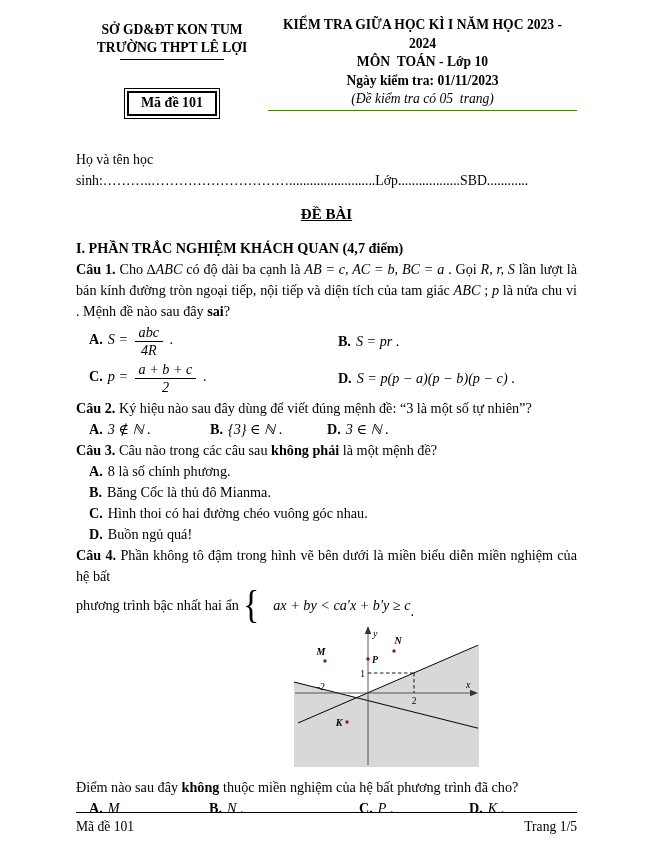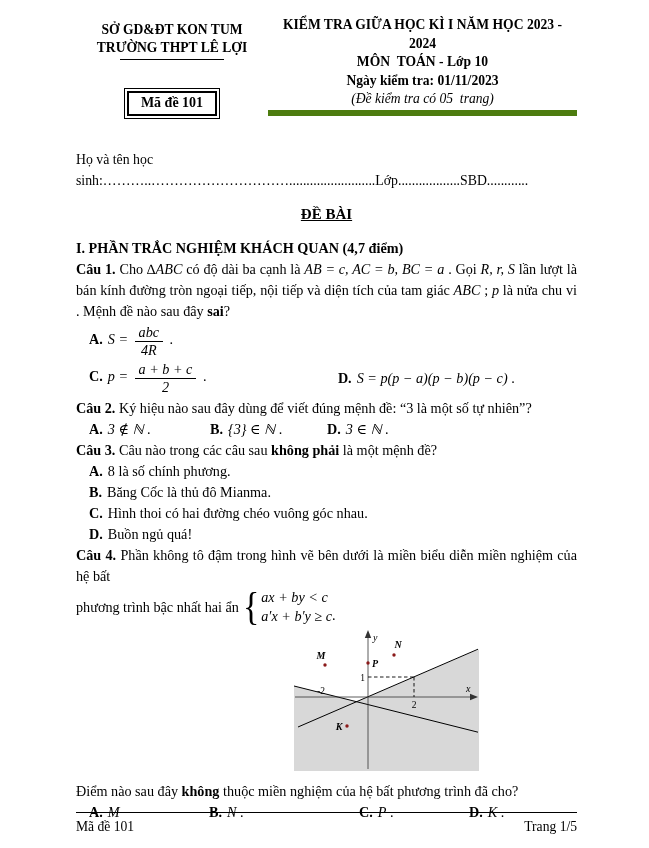--- a/index.html
+++ b/index.html
@@ -8,21 +8,21 @@
   .content{padding:16px 72px 0 76px;}
   
   .hdr{display:flex;}
   .hdr-left{width:192px;text-align:center;font-weight:bold;font-size:13.6px;line-height:18px;padding-top:5px;}
   .school-rule{width:104px;border-bottom:1px solid #000;margin:2px auto 0;}
   .code-box{display:inline-block;border:1px solid #000;padding:2px;margin-top:28px;background:#fff;}
   .code-inner{border:2px solid #000;padding:1px 12px 2px;font-weight:bold;font-size:14px;}
   .hdr-right{flex:1;text-align:center;font-weight:bold;font-size:13.6px;line-height:18.5px;}
   .pre{white-space:pre-wrap;}
   .it{font-weight:normal;font-style:italic;}
-  .hdr-rule{border-bottom:6px solid #4d7c0f;padding-bottom:1px;}
+  .hdr-rule{border-bottom:1px solid #4d7c0f;padding-bottom:1px;}
   
   .student{margin-top:30px;font-size:13.8px;}
   .doc-title{text-align:center;font-weight:bold;margin-top:13px;font-size:15px;}
   .doc-title span{text-decoration:underline;}
   .section{font-weight:bold;margin-top:13px;}
   .stem{text-align:justify;}
   .m{font-style:italic;}
   .opt-label{font-weight:bold;margin-right:5px;}
   .optrow{display:flex;padding-left:13px;}
   .optrow .col1{flex:0 0 51%;}
@@ -31,21 +31,21 @@
   .c4a{flex:0 0 121px;} .c4b{flex:0 0 117px;} .c4c{flex:0 0 123px;} .c4d{flex:1;}
   .p4a{flex:0 0 120px;} .p4b{flex:0 0 150px;} .p4c{flex:0 0 110px;} .p4d{flex:1;}
   .optlist > div{padding-left:13px;}
   .frac{display:inline-block;vertical-align:middle;text-align:center;font-style:italic;line-height:16.5px;margin:0 3px;}
   .frac .top{display:block;border-bottom:1px solid #000;padding:0 4px;}
   .frac .bot{display:block;}
   
   .sysline{display:flex;align-items:center;margin-top:1px;}
   .sys{display:inline-flex;align-items:center;margin-left:4px;}
   .sys .brace{font-size:34px;line-height:1;font-weight:400;transform:scaleY(1.15);}
-  .sys .rows{display:inline-flex;flex-direction:column;font-style:italic;line-height:19px;margin-left:2px;}
+  .sys .rows{display:inline-flex;font-style:italic;line-height:19px;margin-left:14px;}
   .sys .sysdot{align-self:flex-end;}
   
   .fig{margin:3px 0 1px 214px;width:190px;height:145px;}
   .fig text{font-family:"Liberation Serif","DejaVu Serif",serif;}
   .ptlabel{font-style:italic;font-weight:bold;font-size:10px;}
   .ticklabel{font-size:9.5px;}
   .axlabel{font-style:italic;font-size:10px;}
   
   .footer{position:absolute;left:76px;right:72px;bottom:11px;border-top:1px solid #000;
           padding-top:3px;display:flex;justify-content:space-between;font-size:13.6px;}
@@ -81,20 +81,23 @@
     <div class="doc-title"><span>ĐỀ BÀI</span></div>
 
     
     <div class="section">I. PHẦN TRẮC NGHIỆM KHÁCH QUAN (4,7 điểm)</div>
 
     
     <div class="stem"><span style="font-weight: bold;">Câu 1.</span><span> Cho ∆</span><span style="font-style: italic;">ABC</span><span> có độ dài ba cạnh là </span><span style="font-style: italic;">AB = c, AC = b, BC = a</span><span> . Gọi </span><span style="font-style: italic;">R, r, S</span><span> lần lượt là bán kính đường tròn ngoại tiếp, nội tiếp và diện tích của tam giác </span><span style="font-style: italic;">ABC</span><span> ; </span><span style="font-style: italic;">p</span><span> là nửa chu vi . Mệnh đề nào sau đây </span><span style="font-weight: bold;">sai</span><span>?</span></div>
     <div class="optrow tall">
       <span class="col1">
         <span class="opt-label">A.</span><span class="m">S = </span><span class="frac"><span class="top">abc</span><span class="bot">4R</span></span><span> .</span>
+      </span>
+      <span class="col2">
+        <span class="opt-label">B.</span><span class="m">S = pr</span><span> .</span>
       </span>
     </div>
     <div class="optrow tall">
       <span class="col1">
         <span class="opt-label">C.</span><span class="m">p = </span><span class="frac"><span class="top">a + b + c</span><span class="bot">2</span></span><span> .</span>
       </span>
       <span class="col2">
         <span class="opt-label">D.</span><span class="m">S = p(p − a)(p − b)(p − c)</span><span> .</span>
       </span>
     </div>

